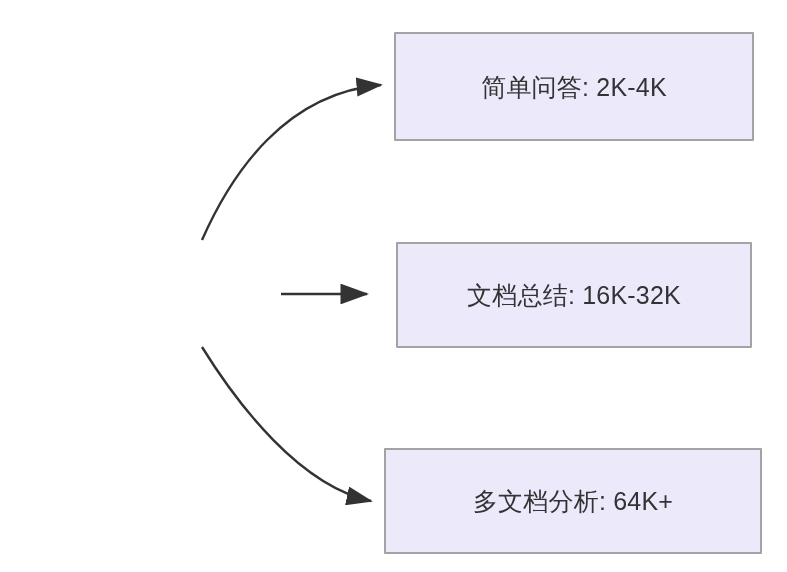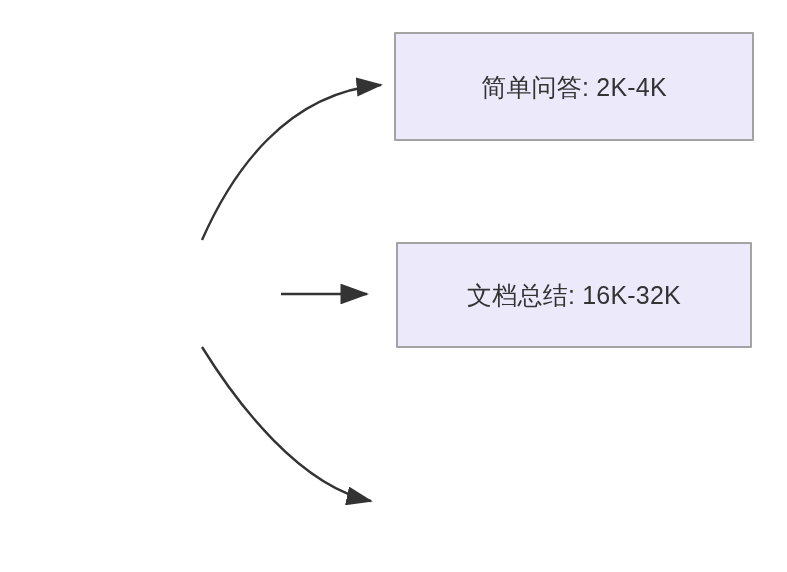--- a/index.html
+++ b/index.html
@@ -72,14 +72,17 @@
 
 
   <div class="node" id="node-simple-qa">
     <span class="node-label">简单问答: 2K-4K</span>
   </div>
 
   <div class="node" id="node-doc-sum">
     <span class="node-label">文档总结: 16K-32K</span>
   </div>
 
+  <div class="node" id="node-multi-doc">
+    <span class="node-label">多文档分析: 64K+</span>
+  </div>
 
 </div>
 
 </body></html>

